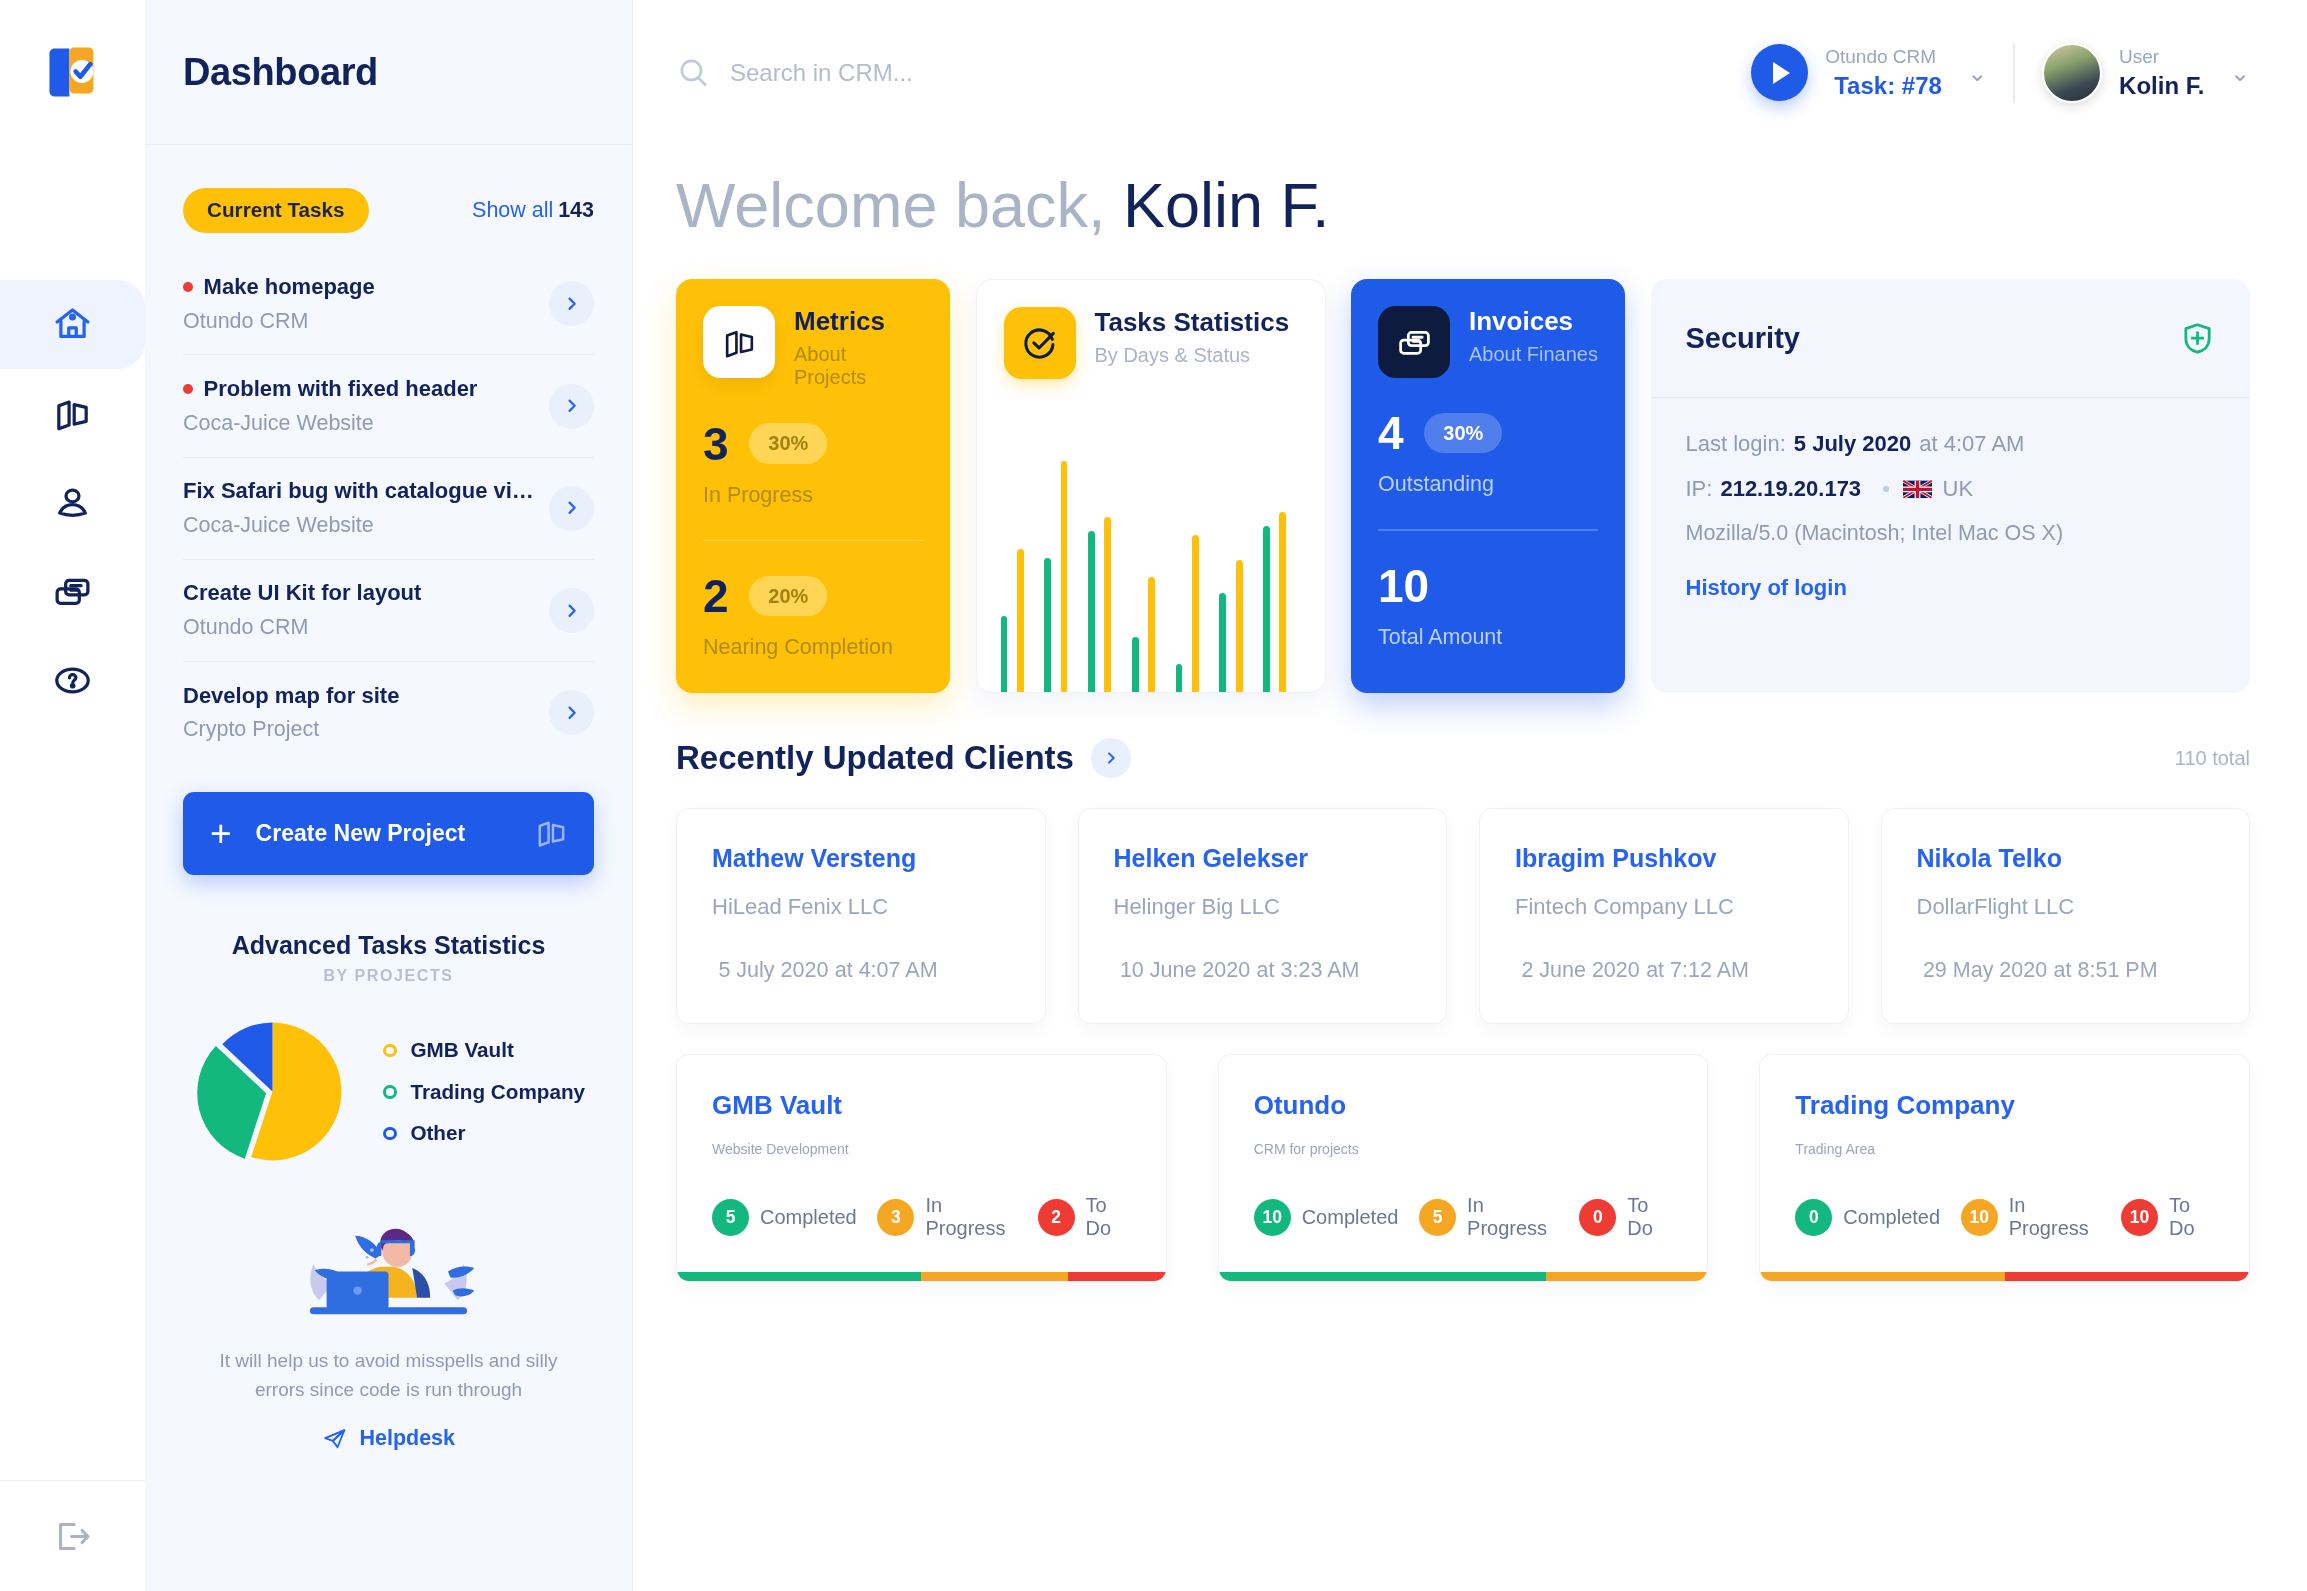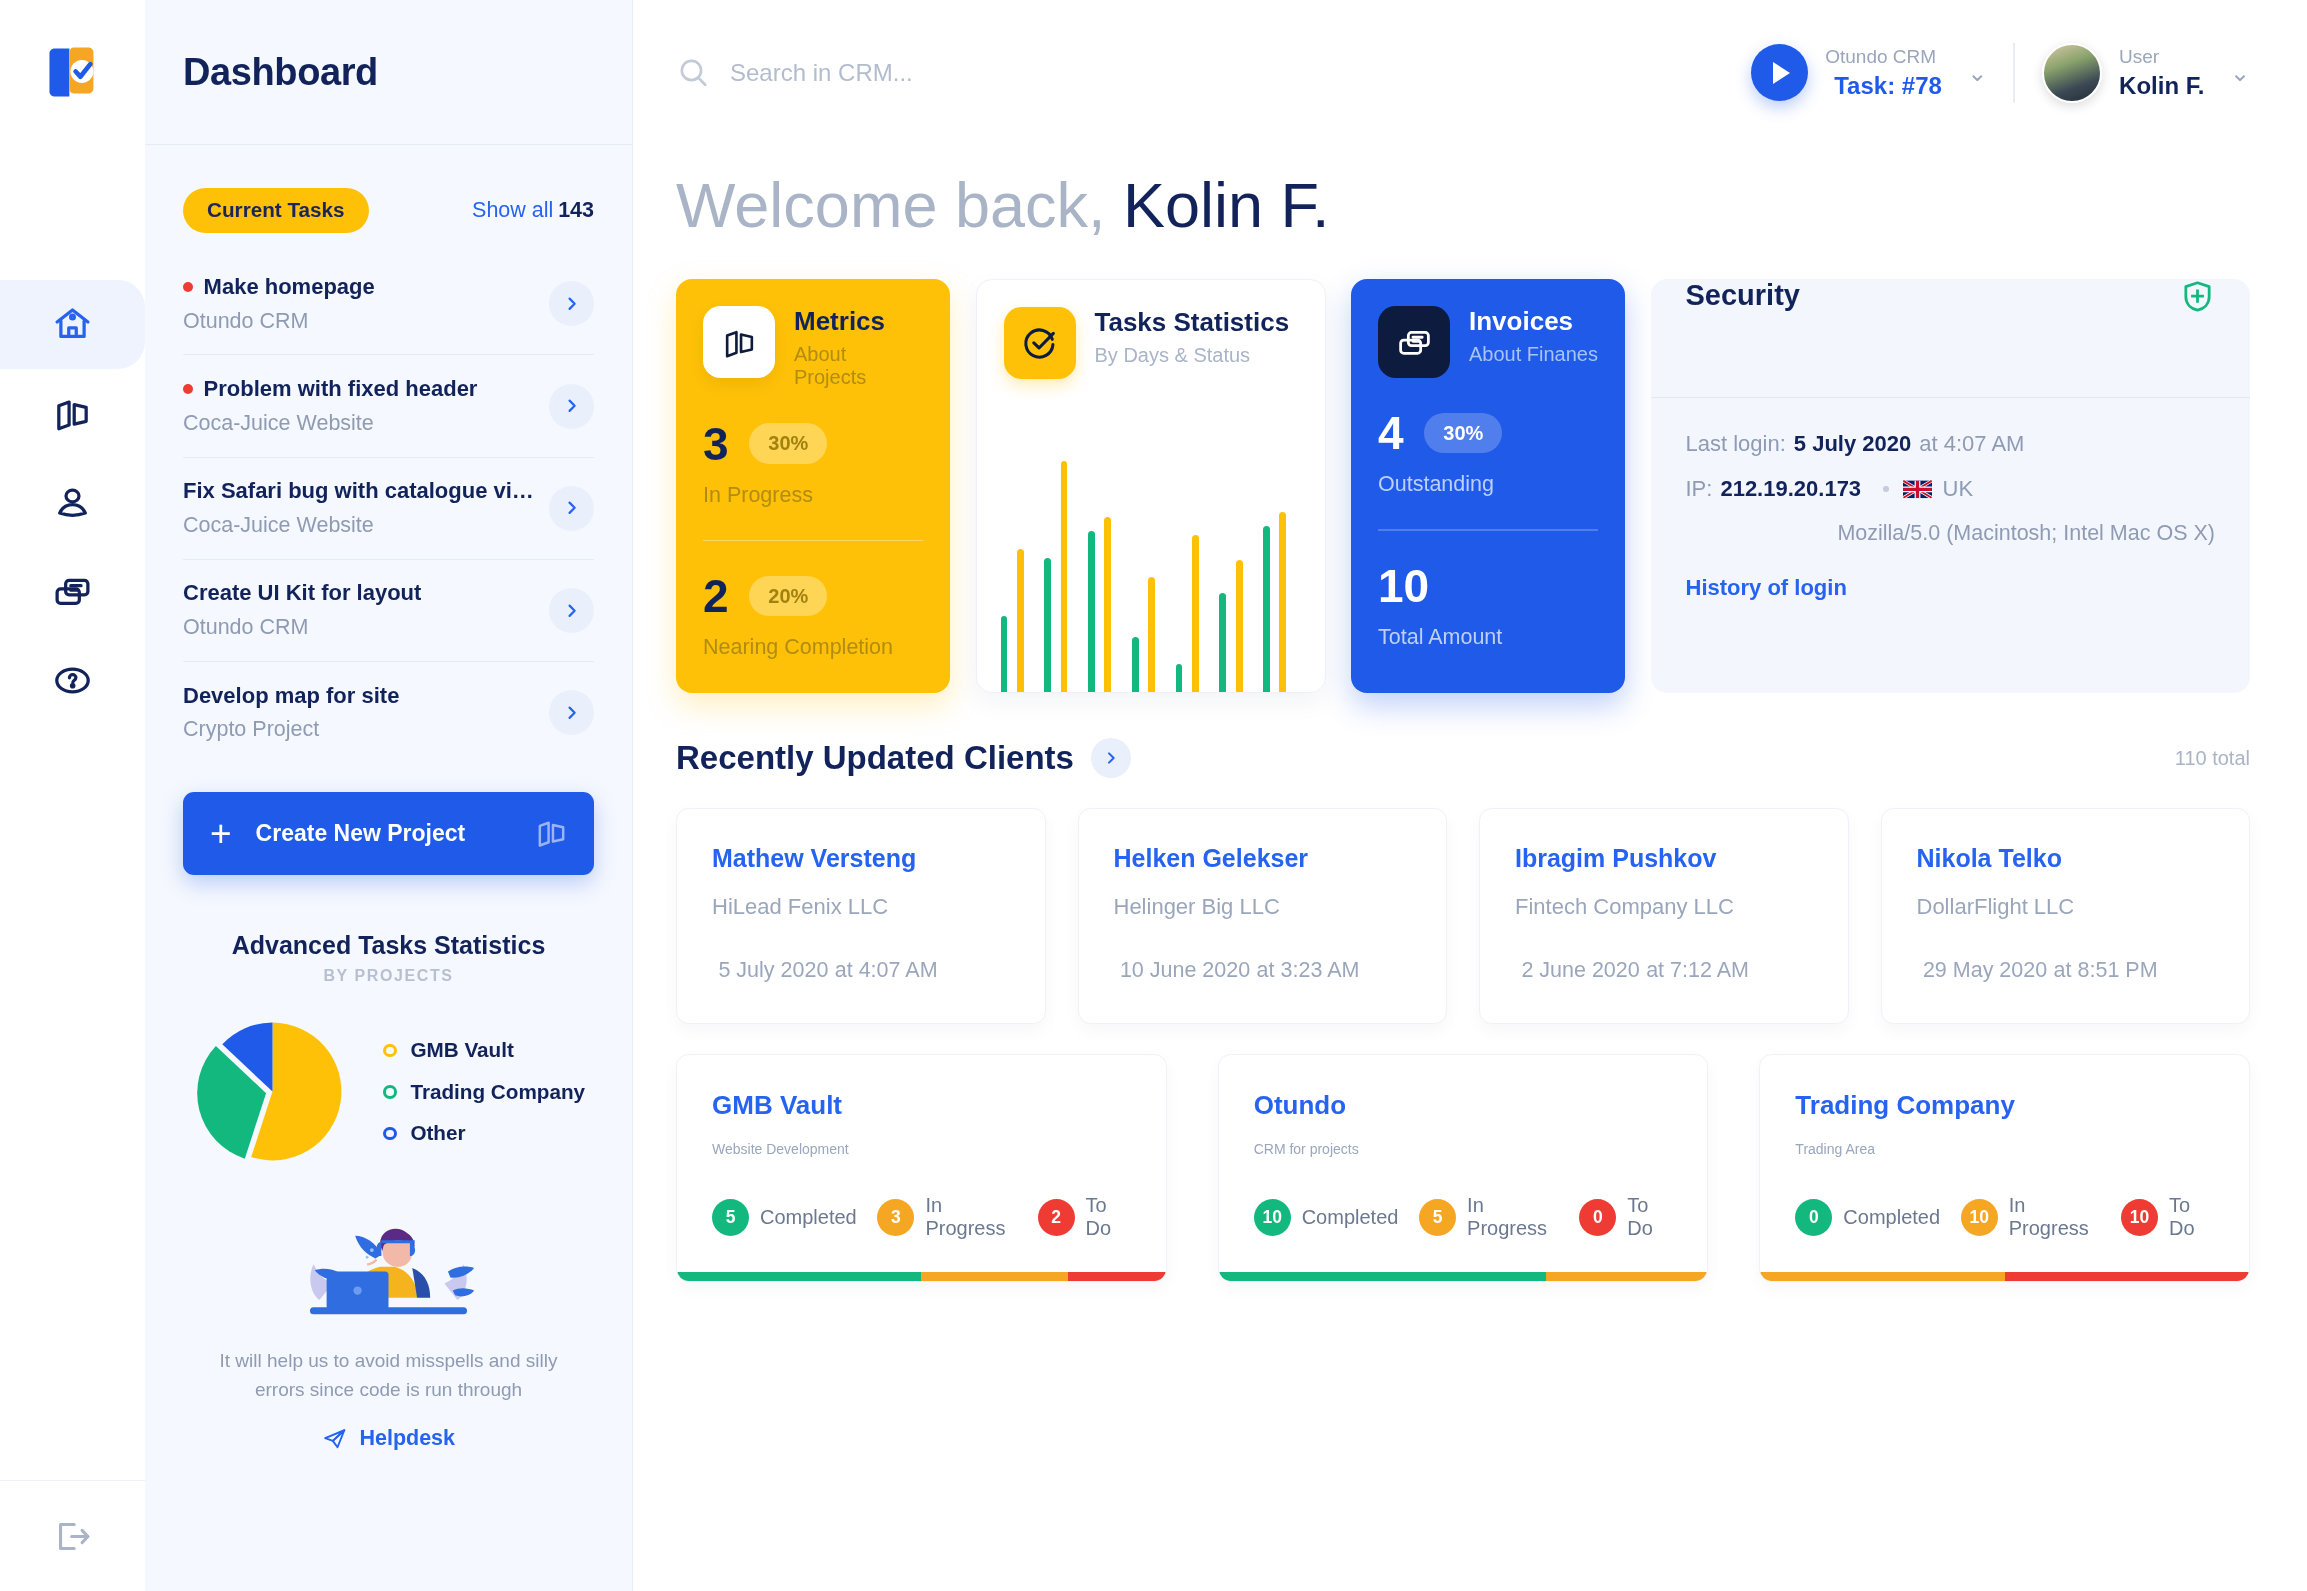--- a/index.html
+++ b/index.html
@@ -188,33 +188,33 @@
   .bar.y { background: #ffc107; margin-right: 20.7px; }
 
   .card-invoices {
     width: 274px; flex: 0 0 274px; background: #1f5ae8; border-radius: 16px;
     box-shadow: 0 12.7px 30px rgba(31,90,232,.28); padding: 27px 27px 0;
   }
   .card-security {
     flex: 1; background: #f3f6fd; border-radius: 16px; padding: 0;
   }
   .sec-head {
-    height: 119px; display: flex; align-items: flex-start; justify-content: space-between;
+    height: 119px; display: flex; align-items: center; justify-content: space-between;
     padding: 0 35px; border-bottom: 1.6px solid #e3eaf6;
   }
   .sec-title { font-size: 29px; font-weight: 700; color: #11235a; }
   .sec-body { padding: 33px 35px 0; }
   .sec-line { font-size: 22px; color: #8e9bb3; margin-bottom: 19px; display: flex; align-items: center; flex-wrap: wrap; }
   .sec-line b { color: #11235a; font-weight: 700; margin: 0 8px; }
   .sec-mid { color: #8e9bb3; }
   .sep-dot { width: 5.6px; height: 5.6px; border-radius: 50%; background: #c3cddd; margin: 0 14.3px; }
   .flag {
     width: 29px; height: 20.7px; margin-right: 10.3px; border-radius: 3.2px; overflow: hidden; flex: 0 0 29px;
   }
-  .sec-ua { font-size: 21.5px; color: #8e9bb3; margin-top: 1px; text-align: right; }
+  .sec-ua { font-size: 21.5px; color: #8e9bb3; margin-top: 1px; }
   .sec-link { font-size: 22px; font-weight: 700; color: #2563f0; margin-top: 29px; cursor: pointer; }
 
   
   .sec-hdr { display: flex; align-items: center; justify-content: space-between; margin-top: 45px; }
   .sec-hdr-left { display: flex; align-items: center; }
   .sec-hdr-title { font-size: 33px; font-weight: 700; color: #11235a; }
   .arrow-btn {
     width: 40px; height: 40px; border-radius: 50%; background: #e9effb; margin-left: 17.5px;
     display: flex; align-items: center; justify-content: center; cursor: pointer; flex: 0 0 40px;
   }

